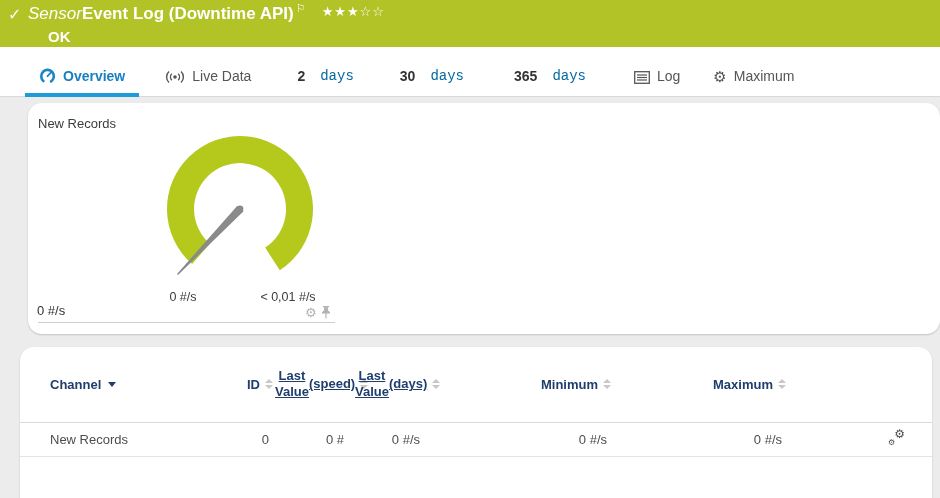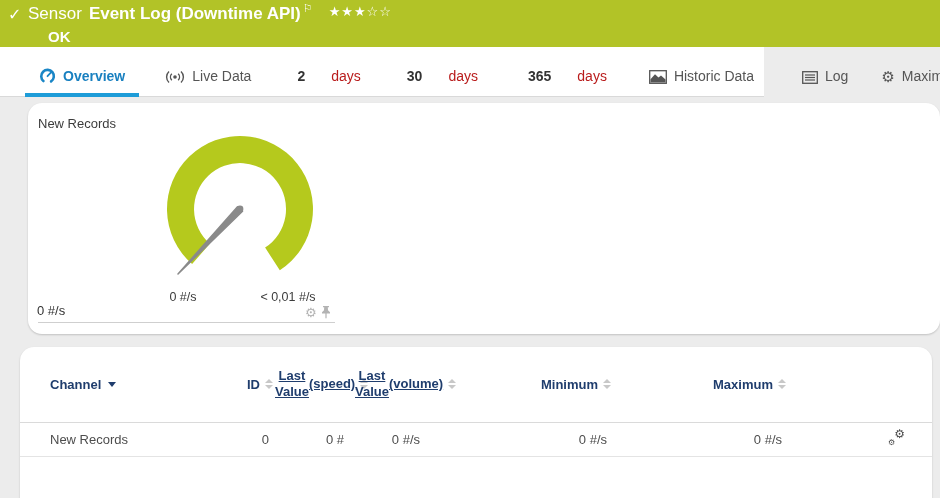--- a/index.html
+++ b/index.html
@@ -10,49 +10,49 @@
   }
   .page { position:absolute; inset:0; width:940px; height:498px; overflow:hidden; }
 
   
   .sensor-header {
     position:absolute; top:0; left:0; width:940px; height:47px;
     background:#b2c327; color:#fff;
   }
   .check { position:absolute; left:8px; top:5px; font-size:16px; font-weight:bold; }
   .title-row { position:absolute; left:28px; top:4px; white-space:nowrap; }
-  .kind { font-size:17px; margin-right:7px; }
+  .kind { font-style:italic; font-size:17px; }
   .title { font-weight:bold; font-size:17px; }
   .flag { display:inline-block; font-size:11px; transform:translateY(-7px); margin-left:2px; }
   .stars { margin-left:16px; font-size:13px; letter-spacing:1px; display:inline-block; transform:translateY(-3px); }
   .status-ok { position:absolute; left:48px; top:28px; font-size:15px; font-weight:bold; }
 
   
   .tabbar {
-    position:absolute; top:47px; left:0; width:764px; height:50px;
+    position:absolute; top:47px; left:0; width:940px; height:50px;
     background:#ffffff; border-bottom:1px solid #d9d9d9;
     display:flex; align-items:center; font-size:14px; color:#555;
     white-space:nowrap;
   }
   .tab {
     display:flex; align-items:center; gap:7px; cursor:pointer;
     padding-bottom:9px; border-bottom:4px solid transparent; height:50px;
     align-self:stretch; box-sizing:border-box; align-items:flex-end;
   }
   .tab .lab { line-height:16px; }
   .tab .ic { display:inline-flex; align-items:center; }
   .tab.active {
     border-bottom:4px solid #1e9cd8; color:#1980c0; font-weight:bold;
     padding-left:14px; padding-right:14px; margin-left:25px;
   }
   .t-live { margin-left:26px; } .t-2d { margin-left:46px; } .t-30d { margin-left:46px; }
   .t-365d { margin-left:50px; } .t-hist { margin-left:42px; } .t-log { margin-left:48px; }
   .t-set { margin-left:33px; }
   .num { font-weight:bold; color:#333; }
-  .word { color:#b91c1c; margin-left:19px; }
+  .word { color:#0369a1; margin-left:8px;font-family:Liberation Mono, monospace; }
   .gear-glyph { font-size:15px; color:#555; line-height:14px; }
 
   
   .tile { background:#fff; border-radius:14px; box-shadow:0 1px 2px rgba(0,0,0,.18); }
   .tile-gauge { position:absolute; left:28px; top:103px; width:912px; height:231px; }
   .tile-gauge .panel-title { position:absolute; left:10px; top:13px; font-size:13px; color:#3c3c3c; }
   .gauge-svg { position:absolute; left:102px; top:27px; }
   .g-min { position:absolute; left:125px; top:187px; width:60px; text-align:center; font-size:12.5px; color:#3c3c3c; }
   .g-max { position:absolute; left:205px; top:187px; width:110px; text-align:center; font-size:12.5px; color:#3c3c3c; }
   .cur-val { position:absolute; left:9px; top:200px; font-size:13px; color:#333; }
@@ -125,29 +125,20 @@
       <span class="lab word">days</span>
     </div>
     <div class="tab t-30d">
       <span class="lab num">30</span>
       <span class="lab word">days</span>
     </div>
     <div class="tab t-365d">
       <span class="lab num">365</span>
       <span class="lab word">days</span>
     </div>
-    <div class="tab t-hist">
-      <span class="ic">
-        <svg width="18" height="14" viewBox="0 0 18 14">
-          <rect x="0.7" y="0.7" width="16.6" height="12.6" fill="none" stroke="#555" stroke-width="1.3"></rect>
-          <path d="M1.5,12.5 L1.5,9.2 L6,4.2 L9.5,7.6 L12,5.6 L16.5,9.6 L16.5,12.5 Z" fill="#555"></path>
-        </svg>
-      </span>
-      <span class="lab">Historic Data</span>
-    </div>
     <div class="tab t-log">
       <span class="ic">
         <svg width="16" height="13" viewBox="0 0 16 13">
           <rect x="0.7" y="0.7" width="14.6" height="11.6" fill="none" stroke="#555" stroke-width="1.3"></rect>
           <line x1="3" y1="4" x2="13" y2="4" stroke="#555" stroke-width="1.2"></line>
           <line x1="3" y1="6.5" x2="13" y2="6.5" stroke="#555" stroke-width="1.2"></line>
           <line x1="3" y1="9" x2="13" y2="9" stroke="#555" stroke-width="1.2"></line>
         </svg>
       </span>
       <span class="lab">Log</span>
@@ -219,21 +210,21 @@
                     <span class="up"></span>
                     <span class="dn"></span>
                   </span>
                 </span>
             </div>
           </th>
           <th>
             <div class="h-2l">
               <span>Last Value</span>
               <span class="l2">
-                  <span>(volume)</span>
+                  <span>(days)</span>
                   <span class="sort">
                     <span class="up"></span>
                     <span class="dn"></span>
                   </span>
                 </span>
             </div>
           </th>
           <th>
             <div class="h-flex h-right">
                 <span>Minimum</span>

